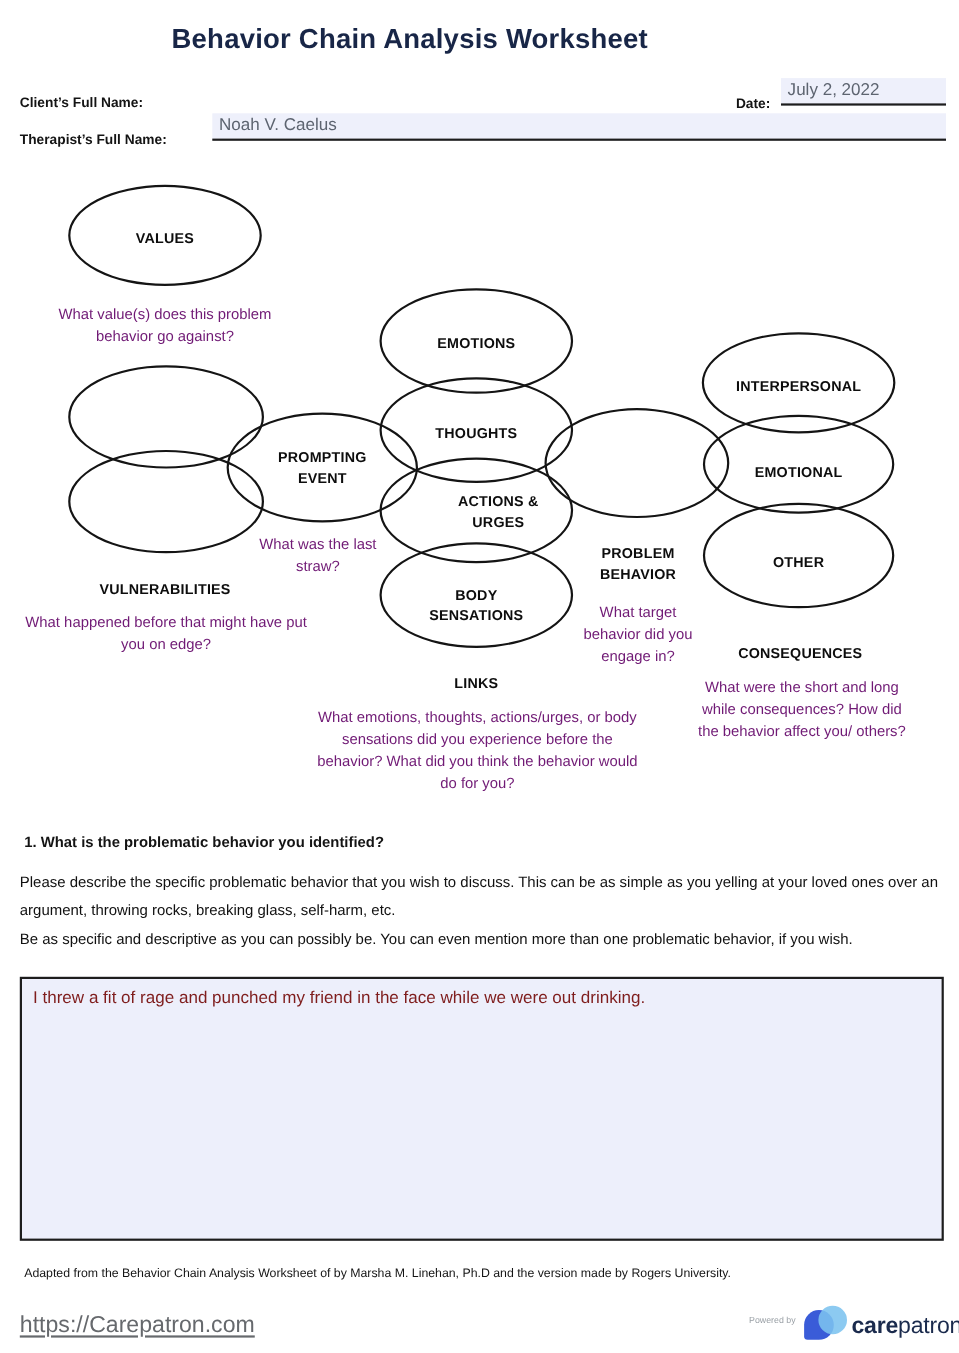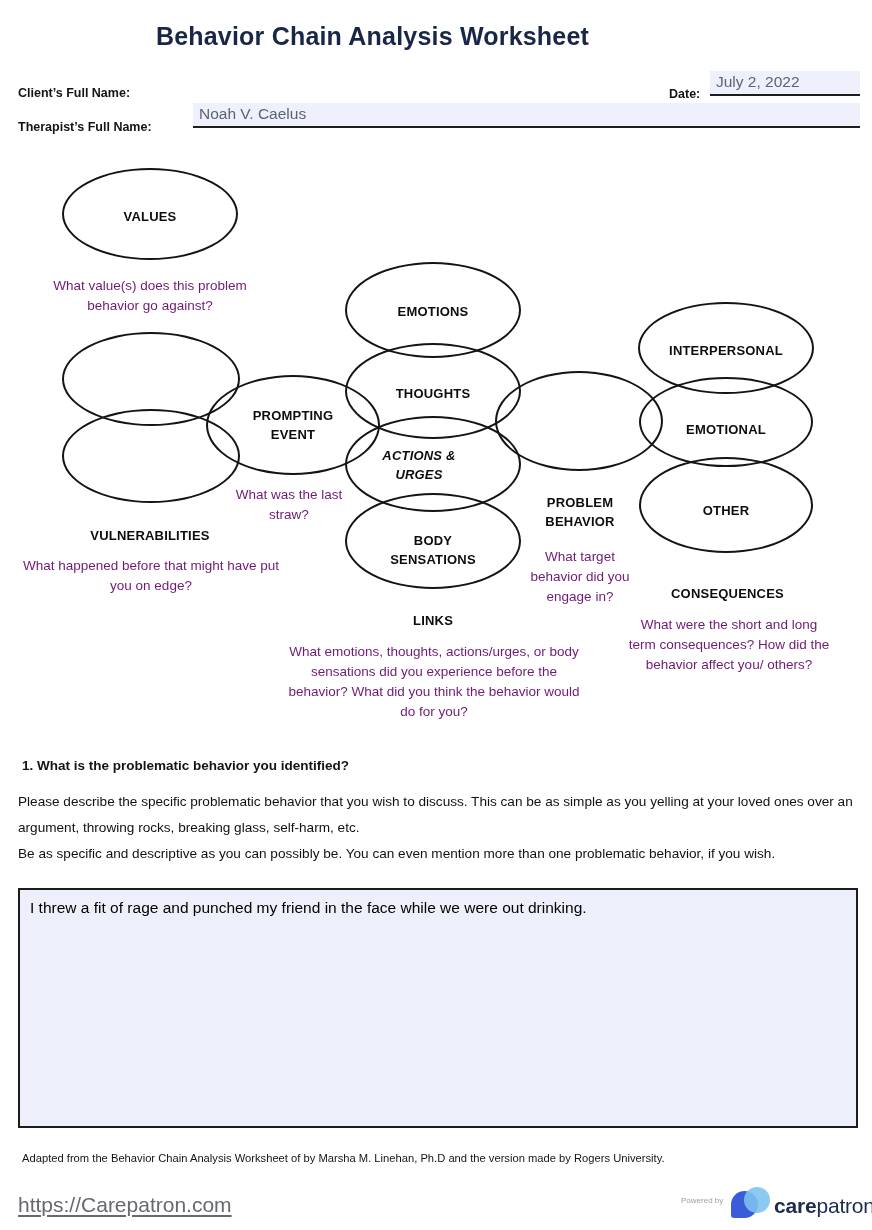--- a/index.html
+++ b/index.html
@@ -82,21 +82,21 @@
   }
   .answer-box {
     left: 18px; top: 888px;
     width: 840px; height: 240px;
     background: #edeffb;
     border: 2px solid #1d1d1d;
     resize: none;
     outline: none;
     font-family: "Liberation Sans", "DejaVu Sans", sans-serif;
     font-size: 15.5px;
-    color: #000000;
+    color: #7f1d1d;
     padding: 7px 10px;
     line-height: 21px;
   }
 
   
   .attribution {
     left: 22px; top: 1152px; width: 800px;
     font-size: 11.2px;
     color: #141414;
   }
@@ -160,37 +160,37 @@
     <div class="ellipse" style="left:345px; top:493px; width:176px; height:96px;"></div>
     <div class="ellipse" style="left:495px; top:371px; width:168px; height:100px;"></div>
     <div class="ellipse" style="left:638px; top:302px; width:176px; height:92px;"></div>
     <div class="ellipse" style="left:639px; top:377px; width:174px; height:90px;"></div>
     <div class="ellipse" style="left:639px; top:457px; width:174px; height:96px;"></div>
 
     <div class="dlabel" style="left:62px;  top:207px; width:176px;">VALUES</div>
     <div class="dlabel" style="left:238px; top:406px; width:110px;">PROMPTING EVENT</div>
     <div class="dlabel" style="left:345px; top:302px; width:176px;">EMOTIONS</div>
     <div class="dlabel" style="left:345px; top:384px; width:176px;">THOUGHTS</div>
-    <div class="dlabel" style="left:364px; top:446px; width:110px;font-style:italic;">ACTIONS &amp; URGES</div>
+    <div class="dlabel" style="left:398px; top:446px; width:110px;">ACTIONS &amp; URGES</div>
     <div class="dlabel" style="left:378px; top:531px; width:110px;">BODY SENSATIONS</div>
     <div class="dlabel" style="left:638px; top:341px; width:176px;">INTERPERSONAL</div>
     <div class="dlabel" style="left:639px; top:420px; width:174px;">EMOTIONAL</div>
     <div class="dlabel" style="left:639px; top:501px; width:174px;">OTHER</div>
 
     <div class="dlabel" style="left:40px;  top:526px; width:220px;">VULNERABILITIES</div>
     <div class="dlabel" style="left:528px; top:493px; width:104px;">PROBLEM BEHAVIOR</div>
     <div class="dlabel" style="left:373px; top:611px; width:120px;">LINKS</div>
     <div class="dlabel" style="left:625px; top:584px; width:205px;">CONSEQUENCES</div>
 
     <div class="dnote" style="left:30px;  top:276px; width:240px;">What value(s) does this problem behavior go against?</div>
     <div class="dnote" style="left:22px;  top:556px; width:258px;">What happened before that might have put you on edge?</div>
     <div class="dnote" style="left:234px; top:485px; width:110px;">What was the last straw?</div>
     <div class="dnote" style="left:519px; top:547px; width:122px;">What target behavior did you engage in?</div>
     <div class="dnote" style="left:284px; top:642px; width:300px;">What emotions, thoughts, actions/urges, or body sensations did you experience before the behavior? What did you think the behavior would do for you?</div>
-    <div class="dnote" style="left:627px; top:615px; width:204px;">What were the short and long term consequences? How did the behavior affect you/ others?</div>
+    <div class="dnote" style="left:627px; top:615px; width:204px;">What were the short and long while consequences? How did the behavior affect you/ others?</div>
   </div>
 
   <div class="abs q-heading">1. What is the problematic behavior you identified?</div>
   <div class="abs q-para" style="top:789px;">Please describe the specific problematic behavior that you wish to discuss. This can be as simple as you yelling at your loved ones over an argument, throwing rocks, breaking glass, self-harm, etc.</div>
   <div class="abs q-para" style="top:841px;">Be as specific and descriptive as you can possibly be. You can even mention more than one problematic behavior, if you wish.</div>
   <textarea class="abs answer-box" style="">I threw a fit of rage and punched my friend in the face while we were out drinking.</textarea>
 
   <div class="abs attribution">Adapted from the Behavior Chain Analysis Worksheet of by Marsha M. Linehan, Ph.D and the version made by Rogers University.</div>
   <a class="abs site-link" href="#">https://Carepatron.com</a>
   <div class="abs powered-by">Powered by</div>

